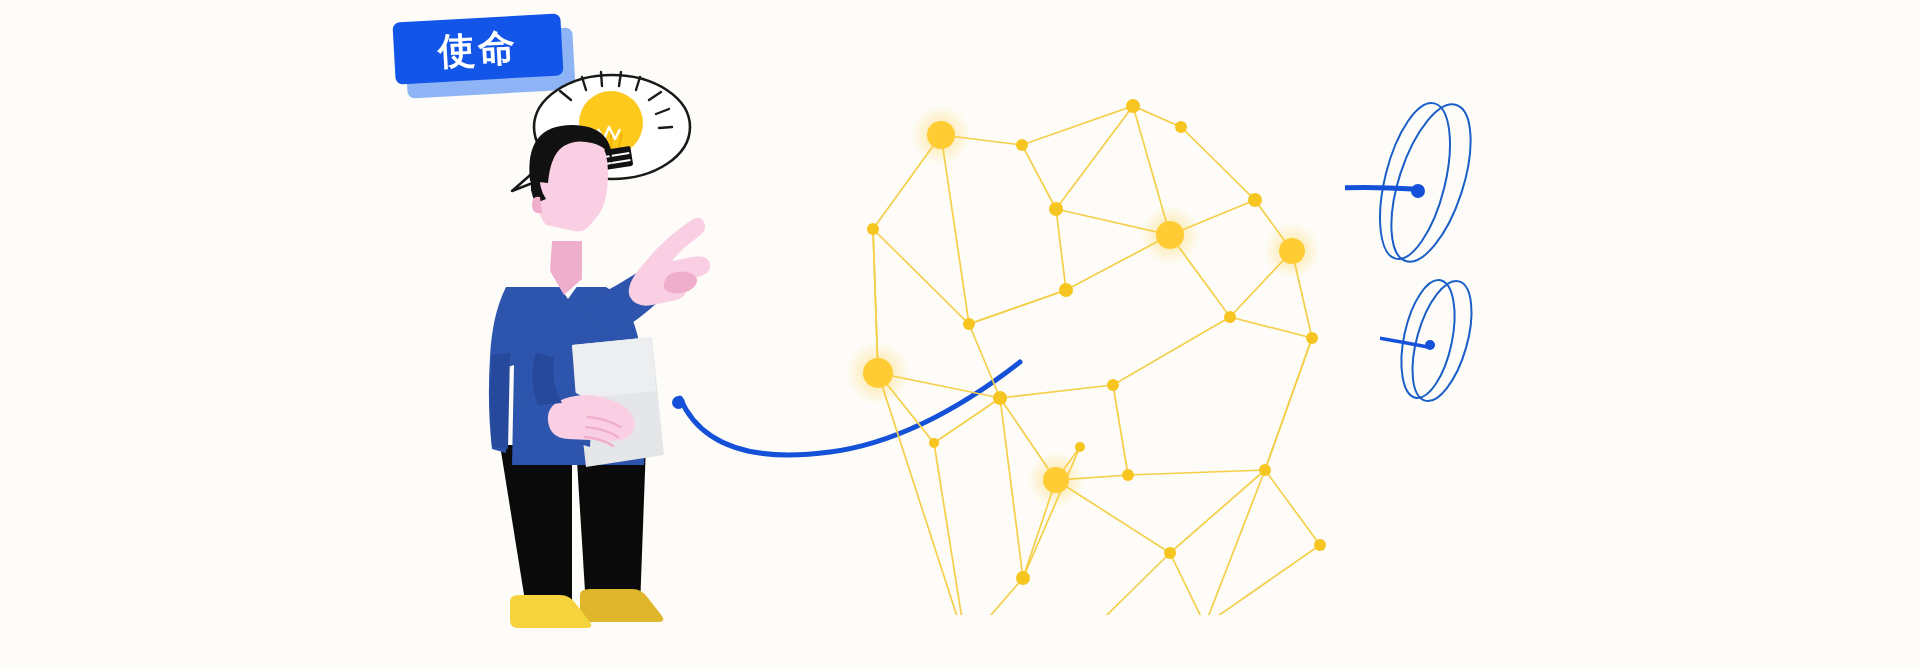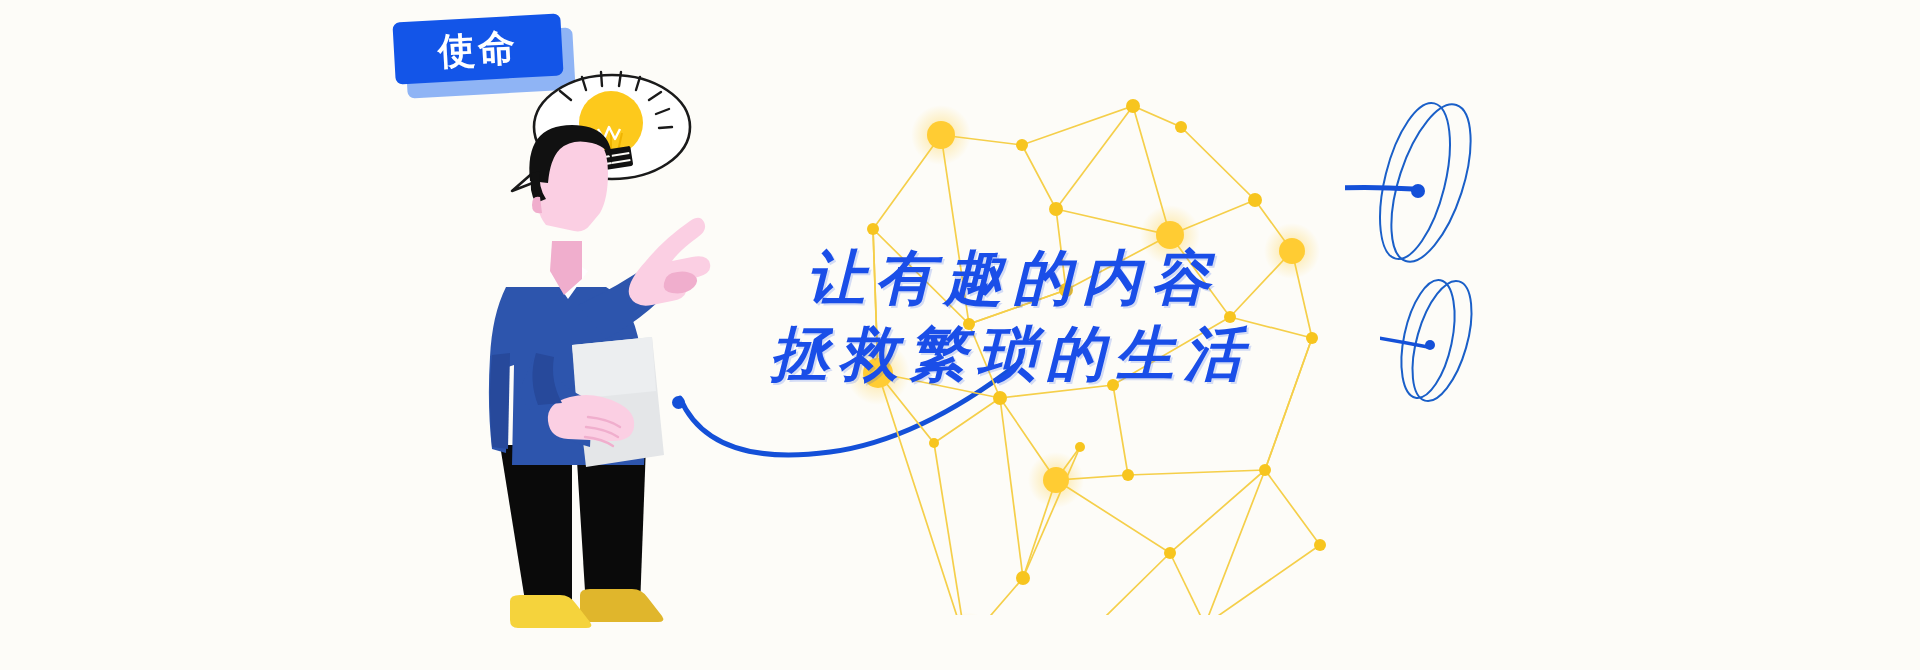--- a/index.html
+++ b/index.html
@@ -204,24 +204,20 @@
         <circle cx="330" cy="498" r="6" fill="#f7c51f"></circle>
         <circle cx="183" cy="523" r="7" fill="#f7c51f"></circle>
         <circle cx="288" cy="420" r="6" fill="#f7c51f"></circle>
         <circle cx="365" cy="570" r="6" fill="#f7c51f"></circle>
         <circle cx="206" cy="620" r="5" fill="#f7c51f"></circle>
         <circle cx="480" cy="490" r="6" fill="#f7c51f"></circle>
       </g>
     </svg>
   </div>
 
-  <div id="headline">
-    <div class="hl-line">让有趣的内容</div>
-    <div class="hl-line second">拯救繁琐的生活</div>
-  </div>
 
   <div class="orbital" style="left:1345px;top:95px;width:180px;height:175px;">
     <svg width="180" height="175" viewBox="0 0 180 175" xmlns="http://www.w3.org/2000/svg">
       <g fill="none" stroke="#1a5fc8" stroke-width="2">
         <ellipse cx="86" cy="88" rx="32" ry="82" transform="rotate(18 86 88)"></ellipse>
         <ellipse cx="70" cy="86" rx="30" ry="80" transform="rotate(14 70 86)"></ellipse>
       </g>
       <path d="M-60 96 q70 -6 128 -2" fill="none" stroke="#1450d8" stroke-width="5" stroke-linecap="round"></path>
       <circle cx="73" cy="96" r="7" fill="#1450d8"></circle>
     </svg>

